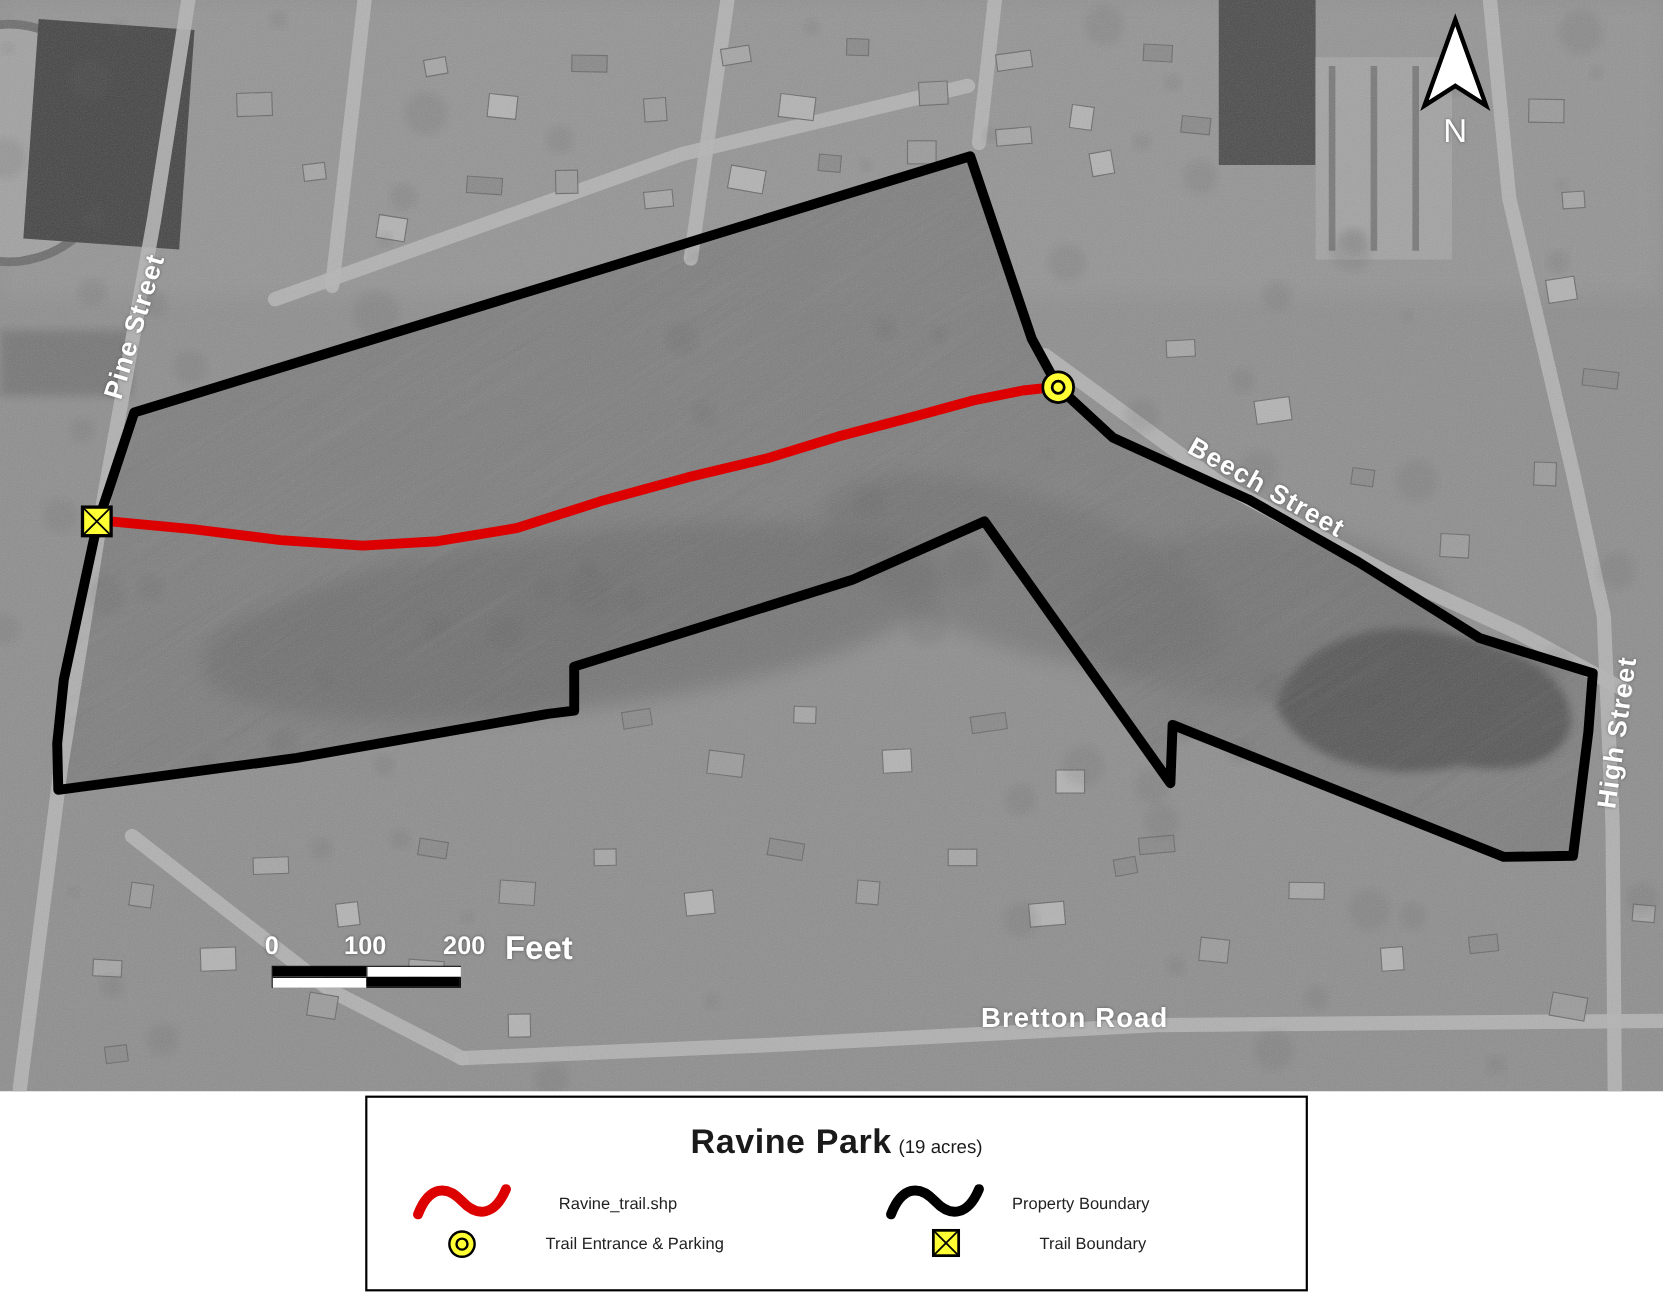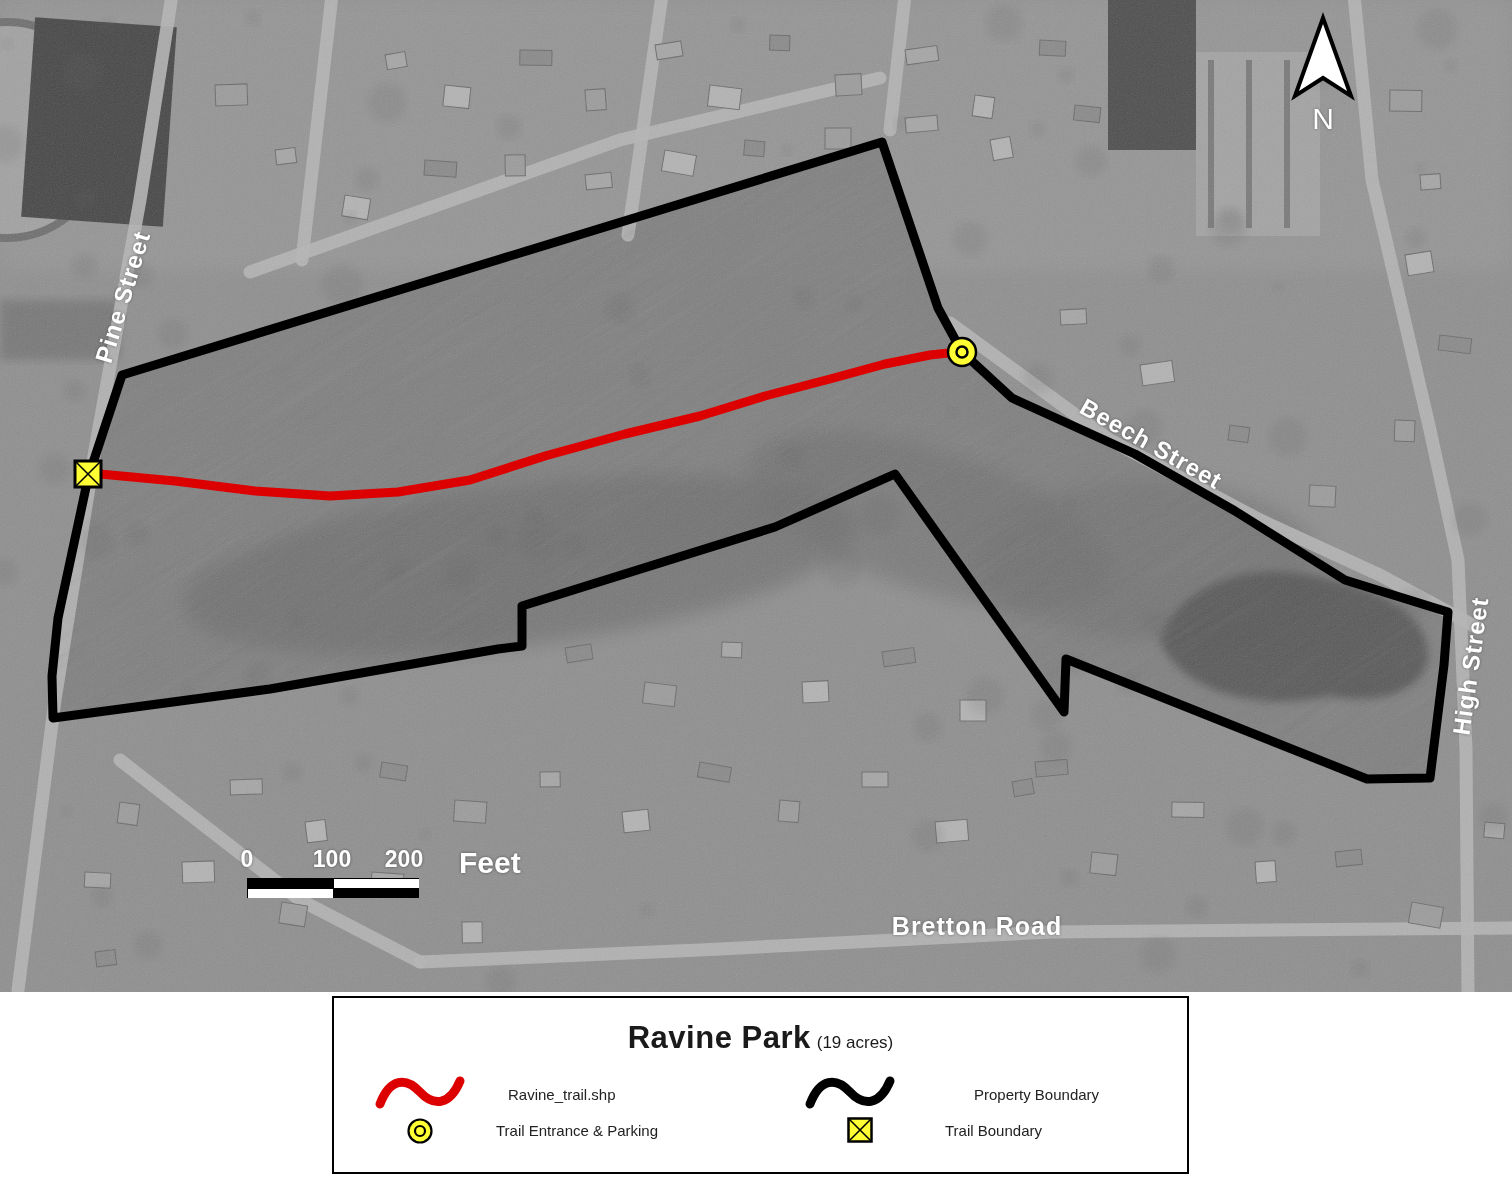--- a/index.html
+++ b/index.html
@@ -269,21 +269,21 @@
     <div class="north">
       <svg width="86" height="96" viewBox="0 0 86 96">
         <polygon points="43,12 71,90 43,72 15,90" fill="#ffffff" stroke="#000000" stroke-width="4"></polygon>
       </svg>
       <div class="n-label">N</div>
     </div>
 
     <div class="scalebar">
       <span class="tick" style="left:47px">0</span>
       <span class="tick" style="left:132px">100</span>
-      <span class="tick" style="left:204px">200</span>
+      <span class="tick" style="left:222px">200</span>
       <span class="unit">Feet</span>
       <div class="bar">
         <div class="cell c-tl"></div>
           <div class="cell c-tr" style="border-left:1px solid #000"></div>
         <div class="cell c-bl" style="border-top:1px solid #000"></div>
           <div class="cell c-br"></div>
       </div>
     </div>
   </div>
 
@@ -294,21 +294,21 @@
     </div>
 
     <svg class="sw" style="left:40px;top:74px" width="92" height="40" viewBox="0 0 92 40">
       <path d="M6,32 C16,6 32,5 46,20 C60,35 76,33 86,9" fill="none" stroke="#dd0000" stroke-width="9" stroke-linecap="round"></path>
     </svg>
     <span class="lg-item-label" style="left:174px;top:88px">Ravine_trail.shp</span>
 
     <svg class="sw" style="left:470px;top:74px" width="92" height="40" viewBox="0 0 92 40">
       <path d="M6,32 C16,6 32,5 46,20 C60,35 76,33 86,9" fill="none" stroke="#000000" stroke-width="9" stroke-linecap="round"></path>
     </svg>
-    <span class="lg-item-label" style="left:640px;top:88px">Property Boundary</span>
+    <span class="lg-item-label" style="left:586px;top:88px">Property Boundary</span>
 
     <svg class="sw" style="left:71px;top:118px" width="30" height="30" viewBox="0 0 30 30">
       <circle cx="15" cy="15" r="11.5" fill="#ffff33" stroke="#000" stroke-width="2.2"></circle>
       <circle cx="15" cy="15" r="5" fill="none" stroke="#000" stroke-width="2.2"></circle>
     </svg>
     <span class="lg-item-label" style="left:162px;top:124px">Trail Entrance &amp; Parking</span>
 
     <svg class="sw" style="left:512px;top:118px" width="28" height="28" viewBox="0 0 28 28">
       <rect x="2.5" y="2.5" width="23" height="23" fill="#ffff33" stroke="#000" stroke-width="2.5"></rect>
       <line x1="3" y1="3" x2="25" y2="25" stroke="#000" stroke-width="1.6"></line>

